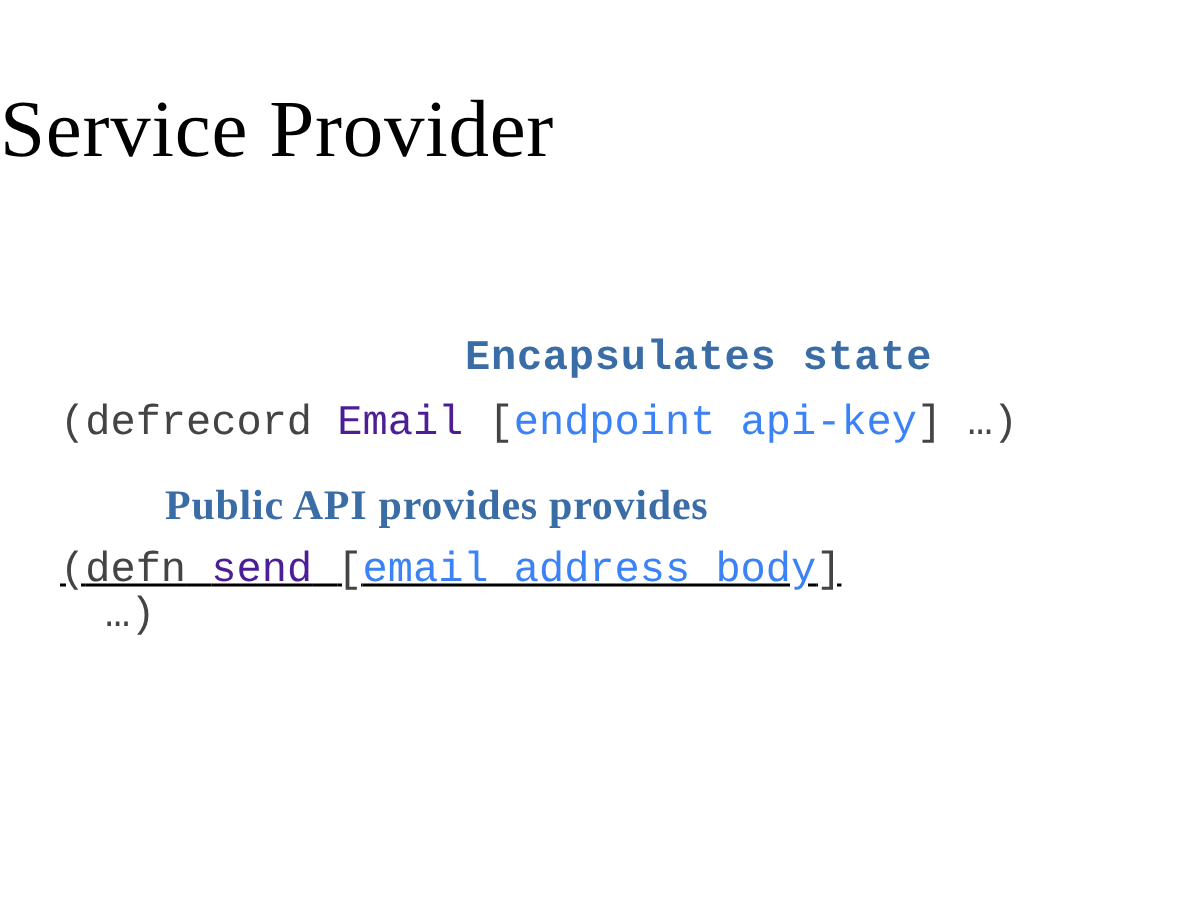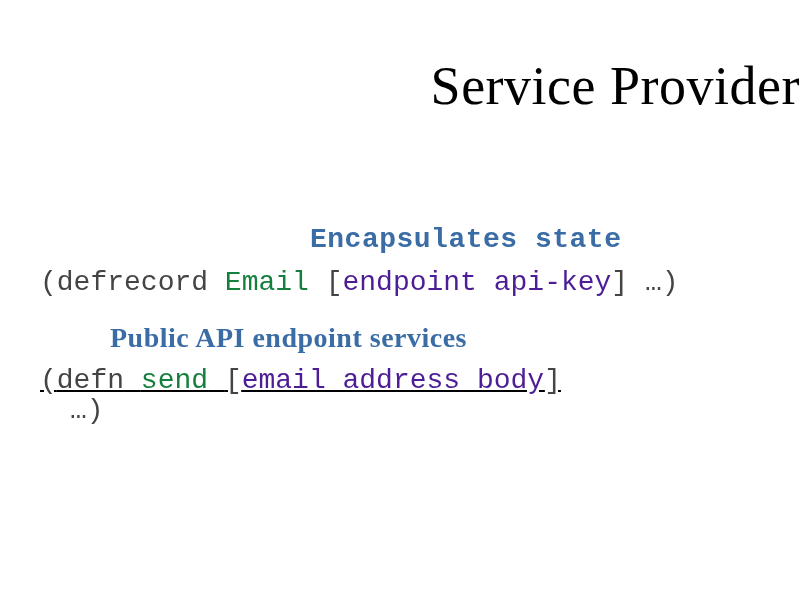--- a/index.html
+++ b/index.html
@@ -12,21 +12,21 @@
       height: 611px;
       background: #ffffff;
       position: relative;
       font-family: Georgia, 'Times New Roman', serif;
     }
     .title {
       position: absolute;
       top: 55px;
       left: 0;
       right: 0;
-      text-align: right;
+      text-align: left;
       font-size: 54px;
       font-weight: 400;
       color: #000000;
       font-family: Georgia, 'Times New Roman', serif;
       letter-spacing: 0.5px;
     }
     .annotation-1 {
       position: absolute;
       top: 224px;
       left: 310px;
@@ -72,38 +72,38 @@
       white-space: nowrap;
     }
     .tok-plain {
       color: #444444;
     }
     .tok-keyword {
       color: #444444;
       text-align: right;
     }
     .tok-name {
-      color: #15803d;
+      color: #4c1d95;
     }
     .tok-param {
-      color: #4c1d95;
+      color: #3b82f6;
     }
   </style>
 </head>
 <body>
 
 <h1 class="title">Service Provider</h1>
 
 <div class="annotation-1">Encapsulates state</div>
 
 <div class="code-line-1">
   <span class="tok-plain">(</span><span class="tok-keyword">defrecord</span><span> </span><span class="tok-name">Email</span><span> </span><span class="tok-plain">[</span><span class="tok-param">endpoint api-key</span><span class="tok-plain">]</span><span class="tok-plain"> …)</span>
 </div>
 
-<div class="annotation-2">Public API endpoint services</div>
+<div class="annotation-2">Public API provides provides</div>
 
 <div class="code-line-2">
   <span class="tok-plain">(</span><span class="tok-keyword">defn</span><span> </span><span class="tok-name">send</span><span> </span><span class="tok-plain">[</span><span class="tok-param">email address body</span><span class="tok-plain">]</span>
 </div>
 
 <div class="code-line-3">
   <span class="tok-plain">…)</span>
 </div>
 
 </body></html>

